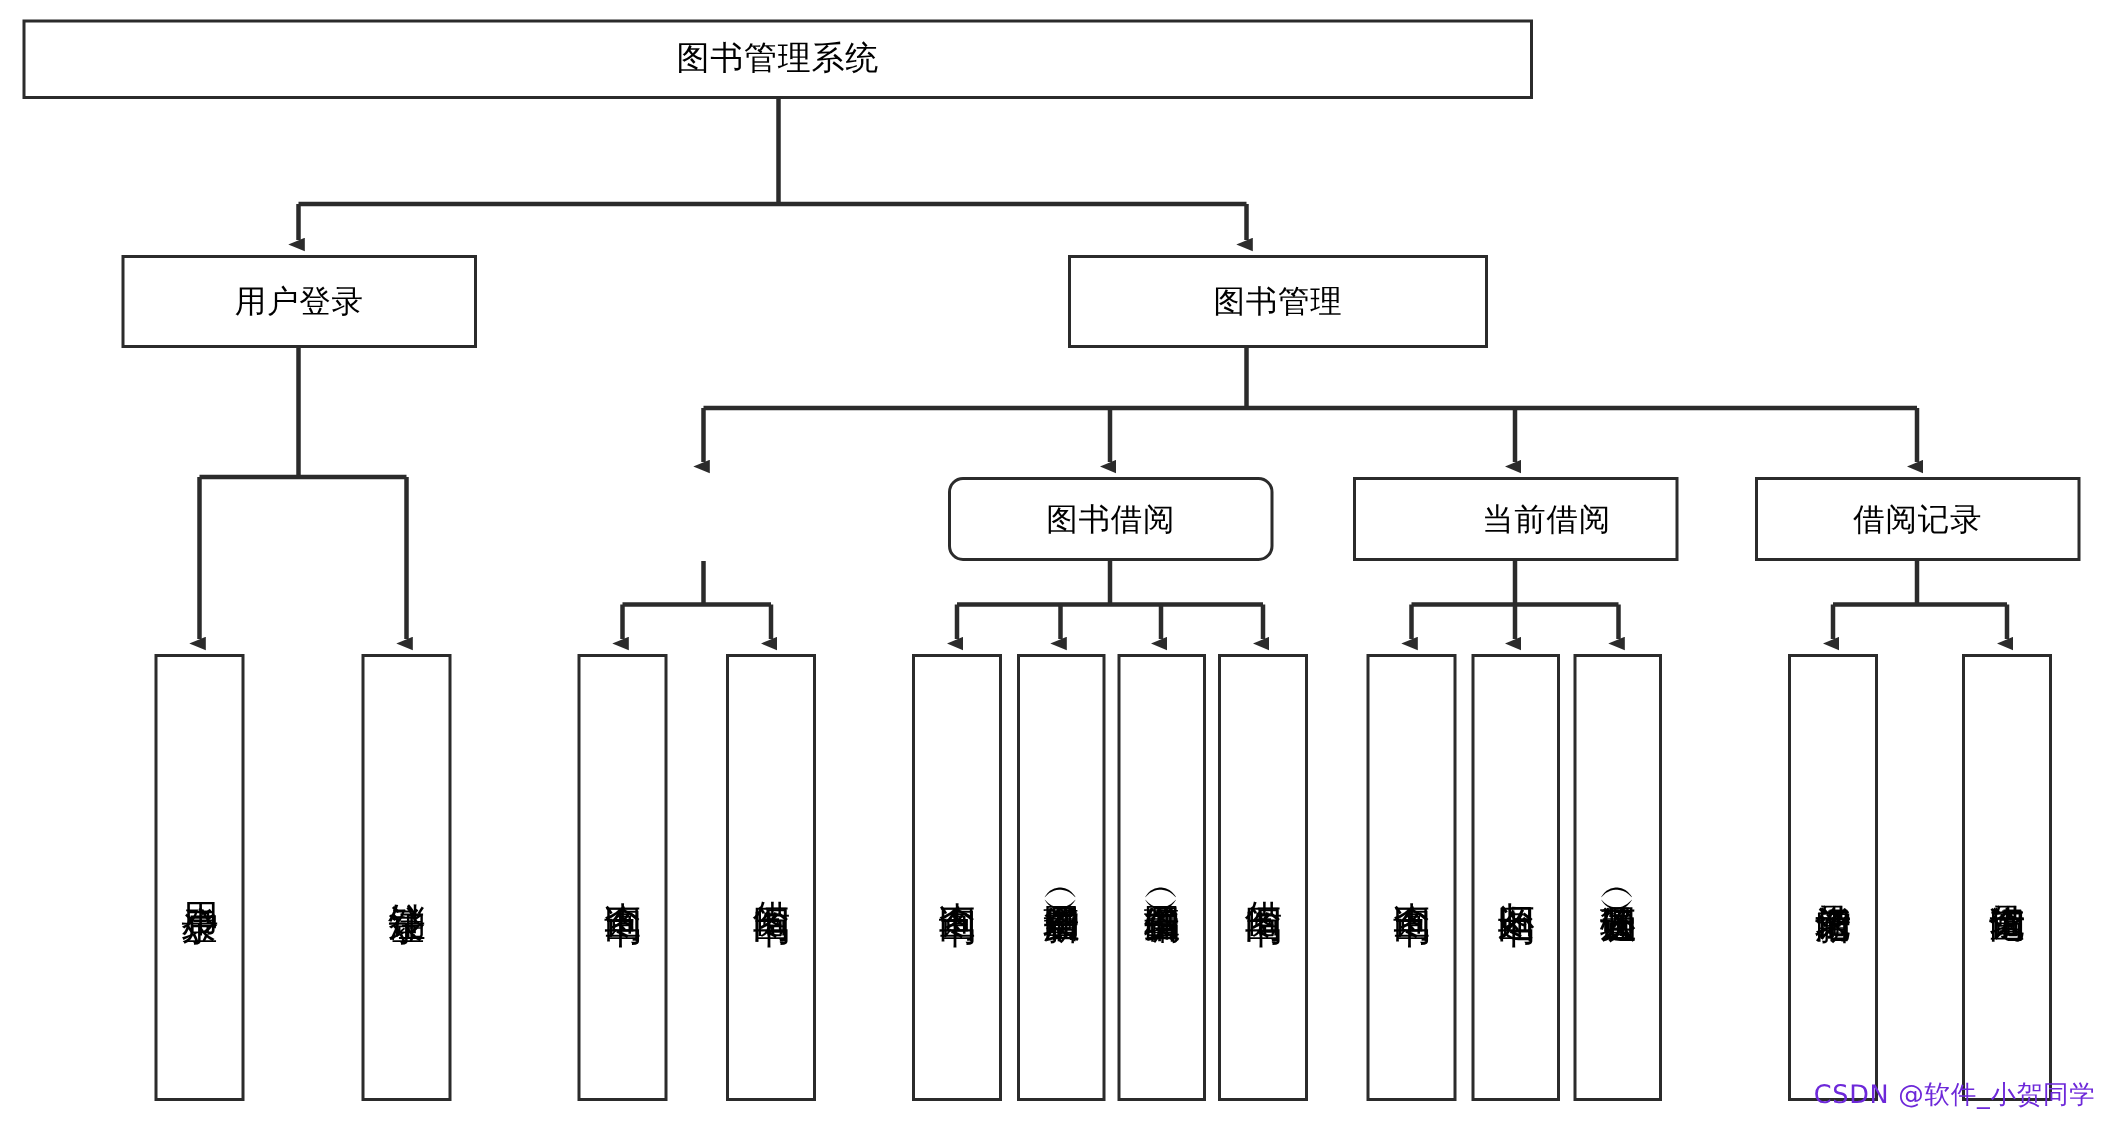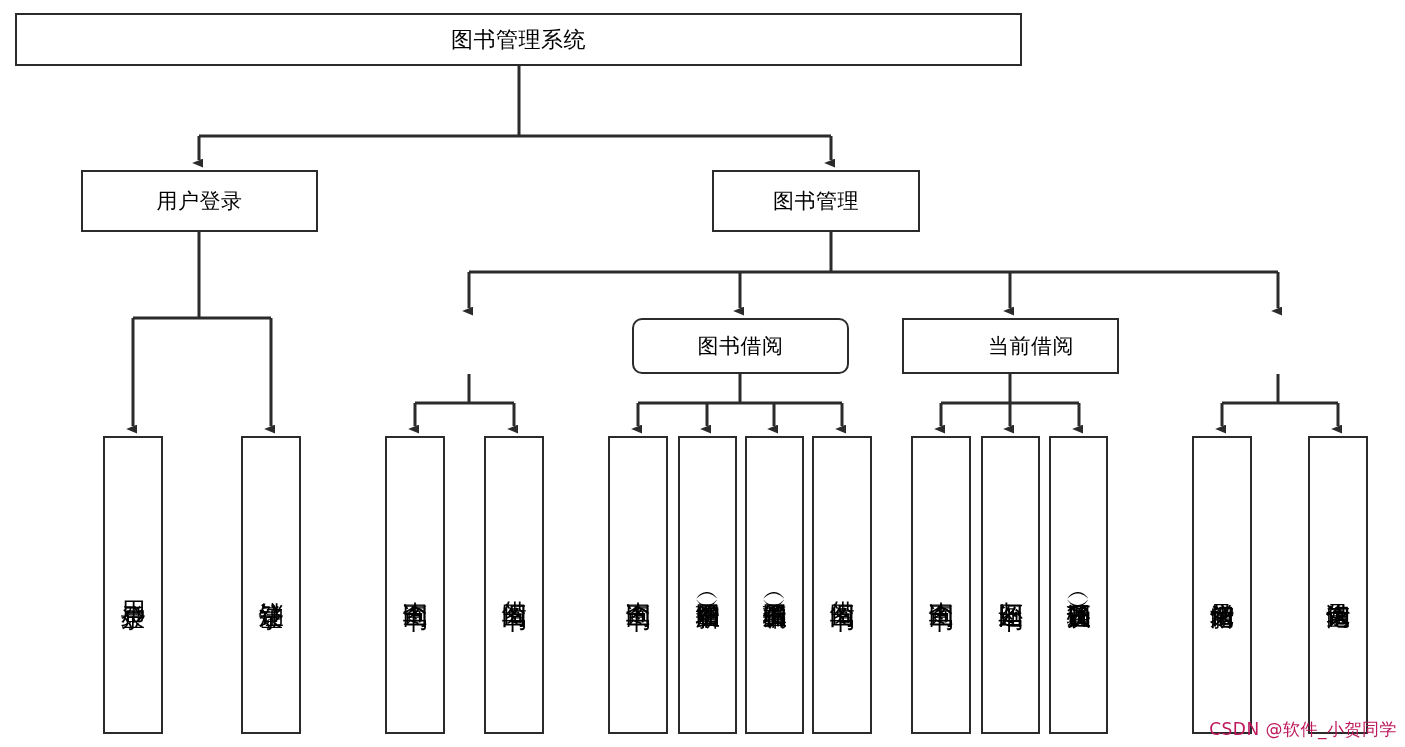--- a/index.html
+++ b/index.html
@@ -64,21 +64,21 @@
   }
   .node.vert.tight .label {
     font-size: 24px;
     letter-spacing: 0px;
   }
   .watermark {
     position: absolute;
     right: 8px;
     bottom: 6px;
     font-size: 17px;
-    color: #be185d;
+    color: #6d28d9;
     letter-spacing: 0.5px;
     white-space: nowrap;
     font-family: "DejaVu Sans", "Liberation Sans", sans-serif;
   }
 </style>
 </head>
 <body>
 
 <div id="canvas">
 
@@ -132,30 +132,33 @@
     </g>
   </svg>
 
   <div class="node horiz root" style="left:15px; top:13px; width:1007px; height:53px;">
     <span class="label">图书管理系统</span>
   </div>
 
   <div class="node horiz" style="left:81px; top:170px; width:237px; height:62px;">
     <span class="label">用户登录</span>
   </div>
-  <div class="node horiz" style="left:712px; top:170px; width:208px; height:62px;">
+  <div class="node horiz" style="left:712px; top:170px; width:280px; height:62px;">
     <span class="label">图书管理</span>
   </div>
 
   <div class="node horiz" style="left:632px; top:318px; width:217px; height:56px;border-radius:10px;">
     <span class="label">图书借阅</span>
   </div>
   <div class="node horiz" style="left:902px; top:318px; width:217px; height:56px;padding-left:41px;">
     <span class="label">当前借阅</span>
   </div>
+  <div class="node horiz" style="left:1170px; top:318px; width:217px; height:56px;">
+    <span class="label">借阅记录</span>
+  </div>
 
   <div class="node vert" style="left:103px; top:436px; width:60px; height:298px;">
     <span class="label">用户登录</span>
   </div>
   <div class="node vert" style="left:241px; top:436px; width:60px; height:298px;">
     <span class="label">注销登录</span>
   </div>
 
   <div class="node vert" style="left:385px; top:436px; width:60px; height:298px;">
     <span class="label">查询图书</span>

